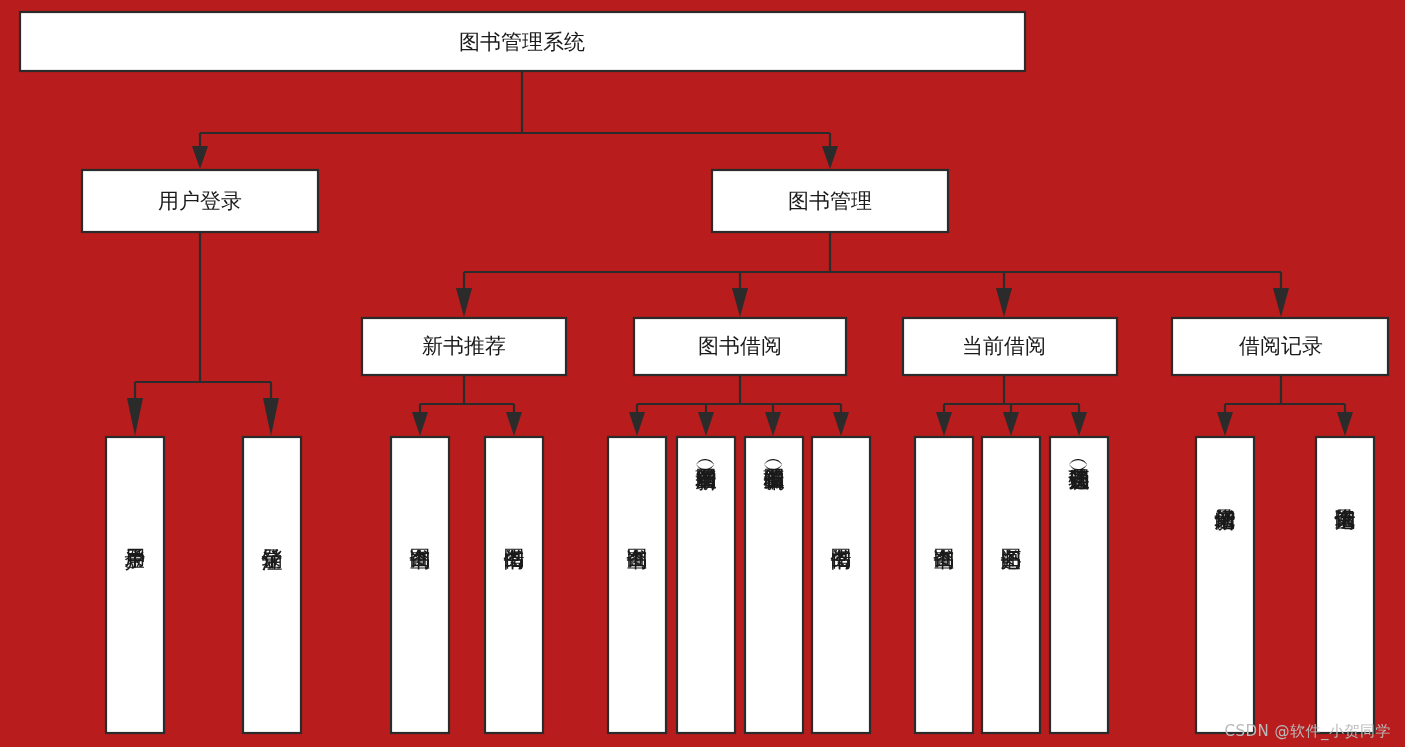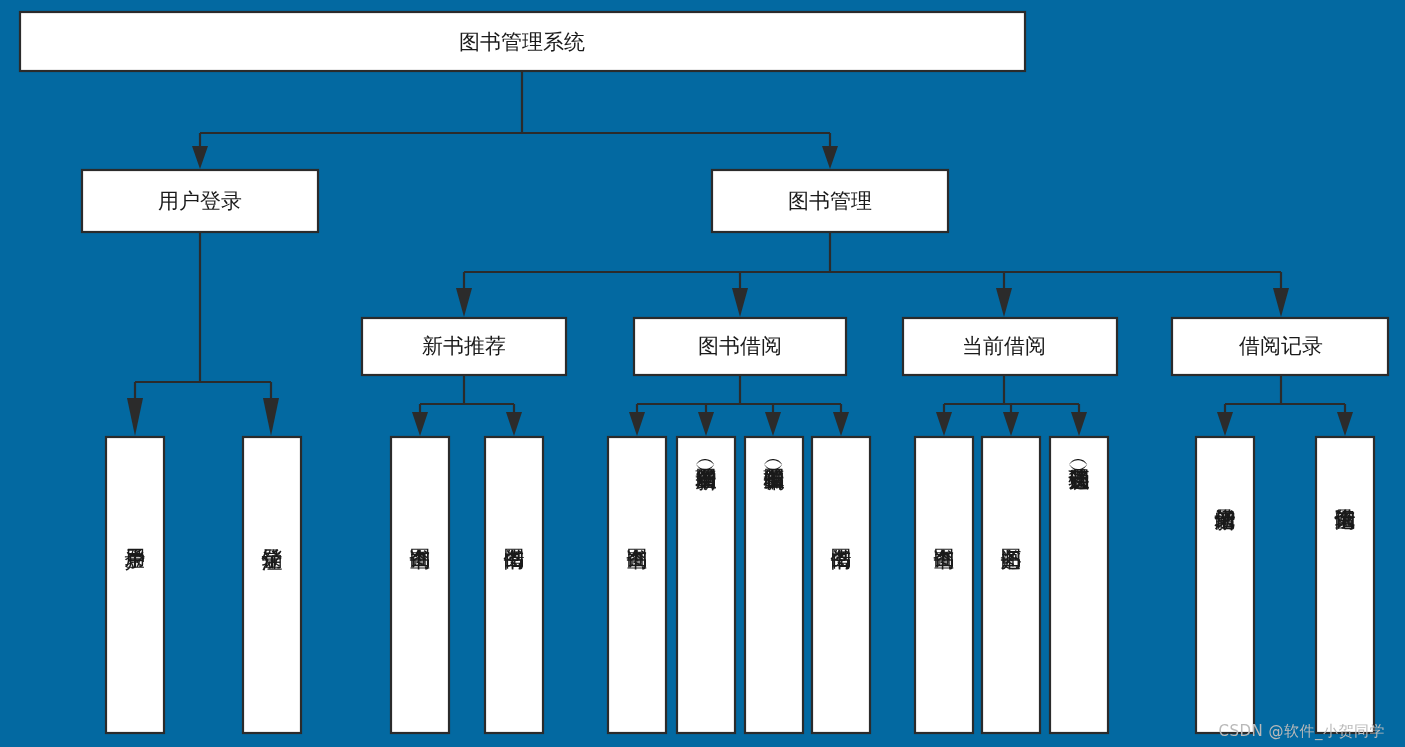--- a/index.html
+++ b/index.html
@@ -10,21 +10,21 @@
   body {
     width: 1405px;
     height: 747px;
     font-family: "DejaVu Sans", sans-serif;
     overflow: hidden;
   }
   #diagram-root {
     position: relative;
     width: 1405px;
     height: 747px;
-    background: #0369a1;
+    background: #b91c1c;
   }
   svg.diagram {
     position: absolute;
     left: 0;
     top: 0;
     width: 1405px;
     height: 747px;
     display: block;
   }
   .node-rect {
@@ -50,21 +50,21 @@
     dominant-baseline: middle;
   }
   .node-label-vert {
     font-family: "DejaVu Sans", sans-serif;
     fill: #1a1a1a;
     font-size: 21px;
     text-anchor: middle;
   }
   .watermark {
     position: absolute;
-    right: 20px;
+    right: 14px;
     bottom: 6px;
     font-family: "DejaVu Sans", sans-serif;
     font-size: 15px;
     color: #b9b9b9;
     white-space: nowrap;
     letter-spacing: 0.5px;
     user-select: none;
   }
 </style>
 </head>

